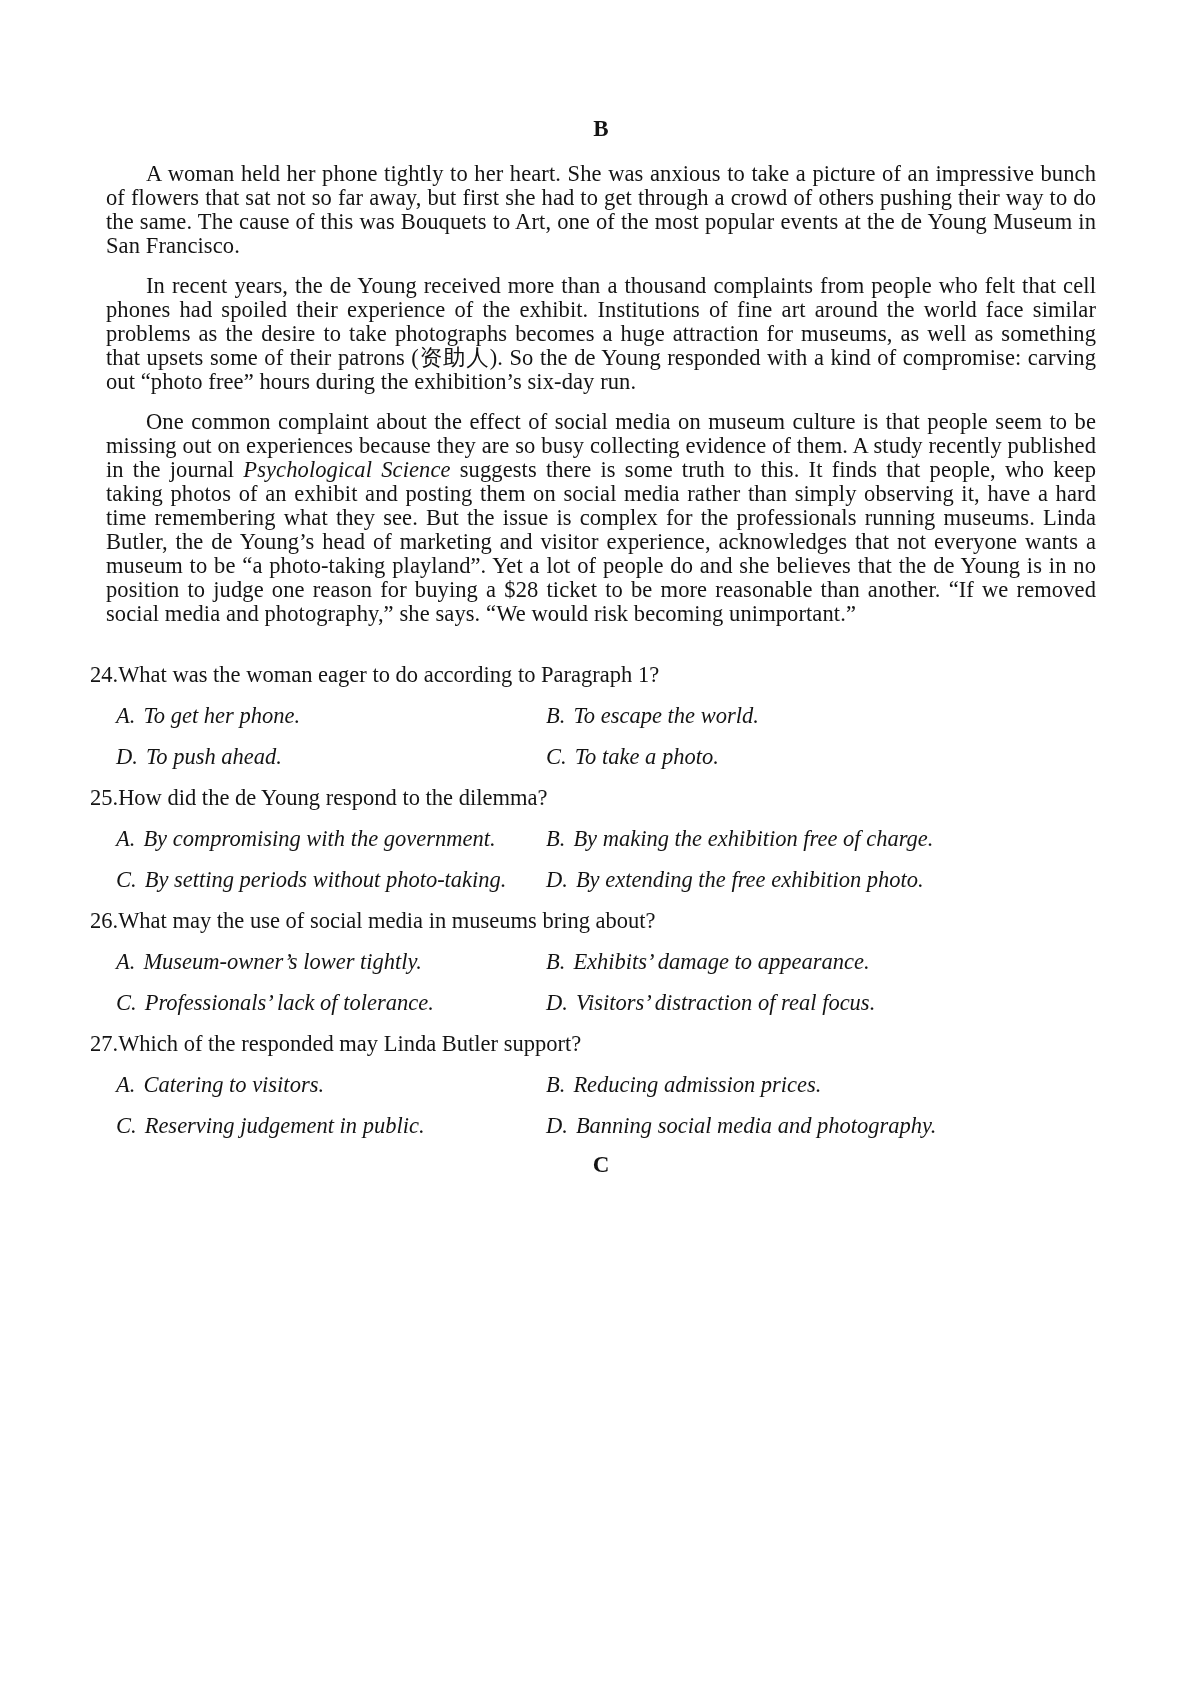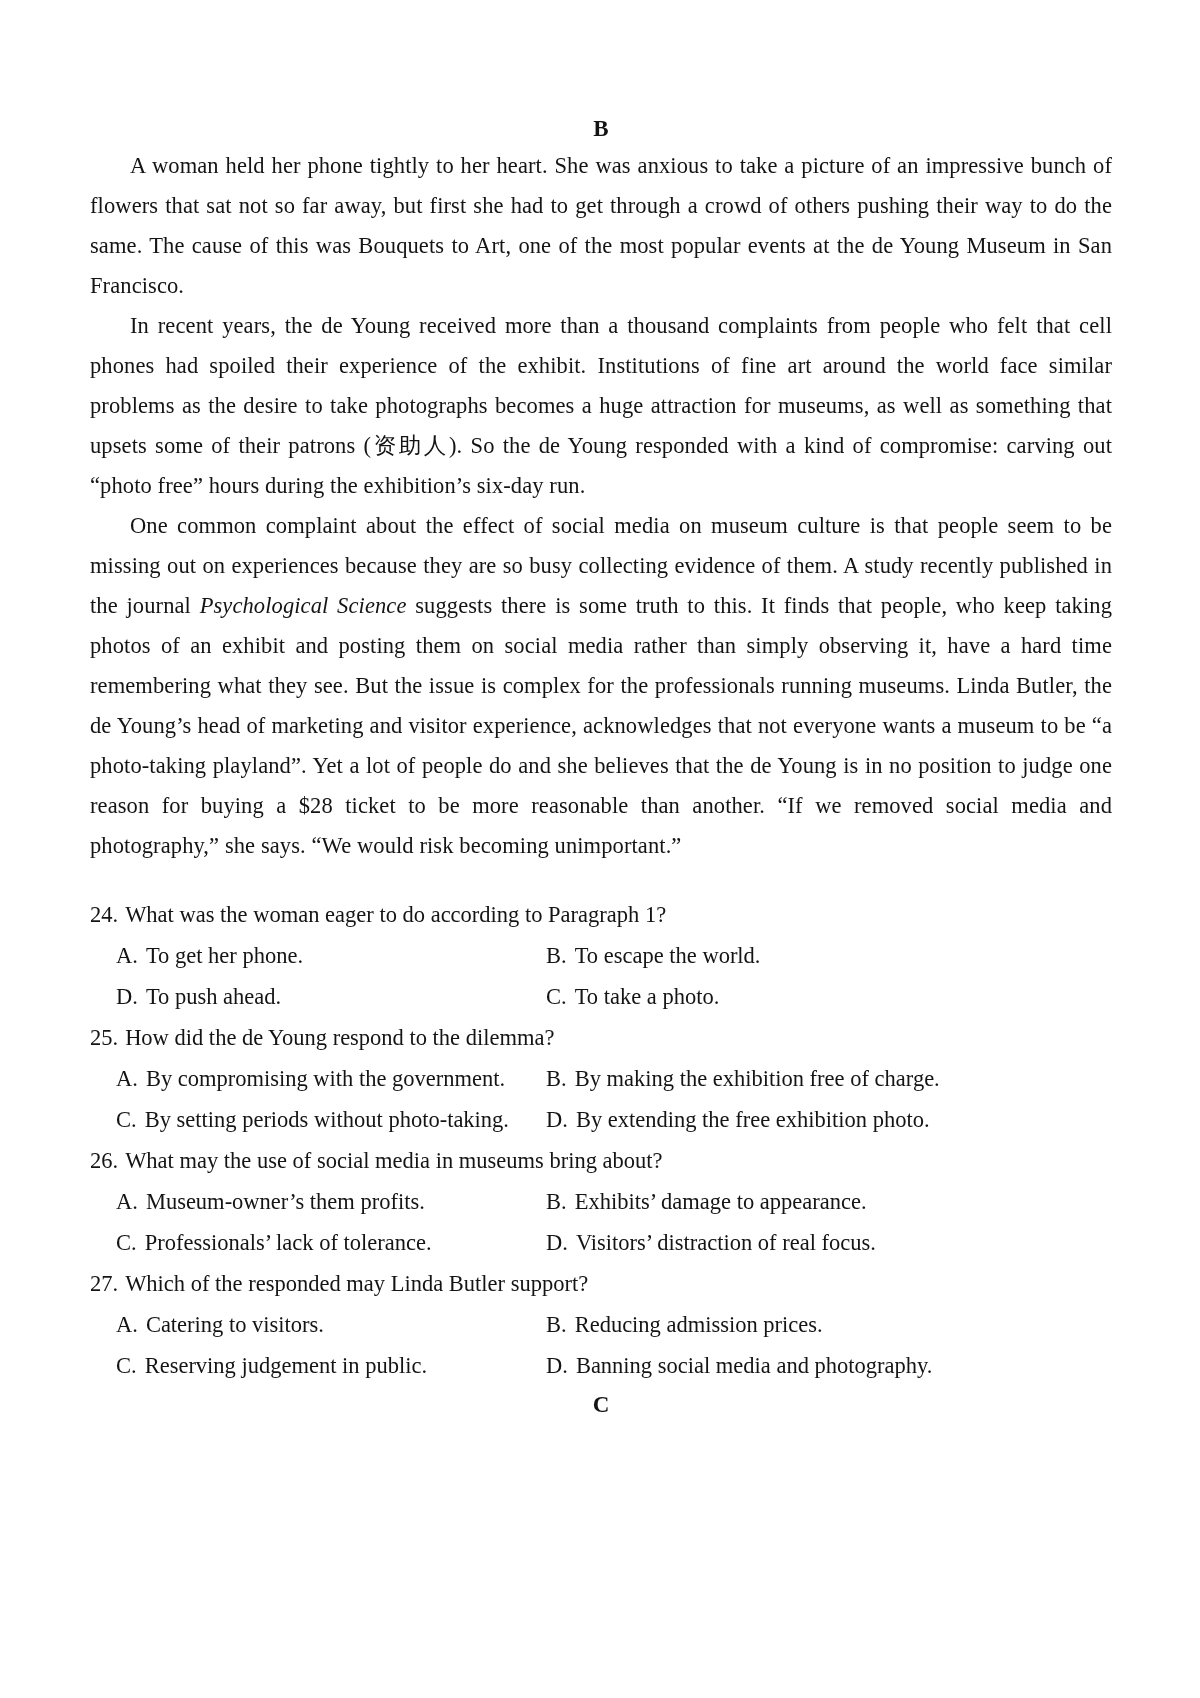--- a/index.html
+++ b/index.html
@@ -19,38 +19,39 @@
     color: #141414;
     overflow: hidden;
   }
   .section-title {
     text-align: center;
     font-weight: bold;
     font-size: 23px;
     line-height: 34px;
   }
   .passage p {
-    margin: 0;
+    margin: 16px;
     text-align: justify;
     text-indent: 40px;
-    line-height: 40px;
+    line-height: 24px;
     letter-spacing: 0.1px;
   }
   .italic { font-style: italic; }
   .questions {
     margin-top: 28px;
   }
   .q-stem {
     line-height: 41px;
   }
-  .q-num { margin-right: 7px; }
+  .q-num { }
   .options {
     display: grid;
     grid-template-columns: 430px auto;
     padding-left: 26px;
+    font-style: italic;
   }
   .opt {
     line-height: 41px;
   }
   .opt-label { margin-right: 8px; }
   .next-section {
     margin-top: 2px;
   }
 </style>
 </head>
@@ -84,21 +85,21 @@
         <div class="opt"><span class="opt-label">A.</span><span>By compromising with the government.</span></div>
         <div class="opt"><span class="opt-label">B.</span><span>By making the exhibition free of charge.</span></div>
         <div class="opt"><span class="opt-label">C.</span><span>By setting periods without photo-taking.</span></div>
         <div class="opt"><span class="opt-label">D.</span><span>By extending the free exhibition photo.</span></div>
       </div>
     </div>
 
     <div class="question">
       <div class="q-stem"><span class="q-num">26.</span><span>What may the use of social media in museums bring about?</span></div>
       <div class="options">
-        <div class="opt"><span class="opt-label">A.</span><span>Museum-owner’s them profits.</span></div>
+        <div class="opt"><span class="opt-label">A.</span><span>Museum-owner’s lower tightly.</span></div>
         <div class="opt"><span class="opt-label">B.</span><span>Exhibits’ damage to appearance.</span></div>
         <div class="opt"><span class="opt-label">C.</span><span>Professionals’ lack of tolerance.</span></div>
         <div class="opt"><span class="opt-label">D.</span><span>Visitors’ distraction of real focus.</span></div>
       </div>
     </div>
 
     <div class="question">
       <div class="q-stem"><span class="q-num">27.</span><span>Which of the responded may Linda Butler support?</span></div>
       <div class="options">
         <div class="opt"><span class="opt-label">A.</span><span>Catering to visitors.</span></div>

